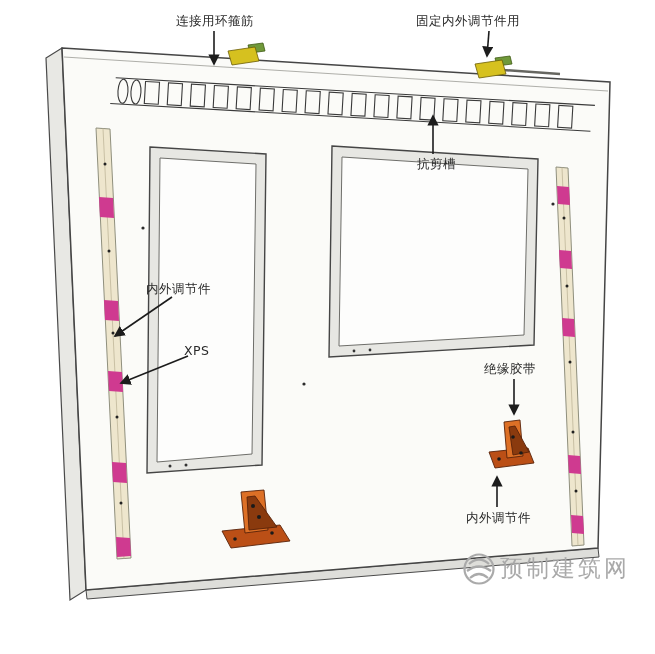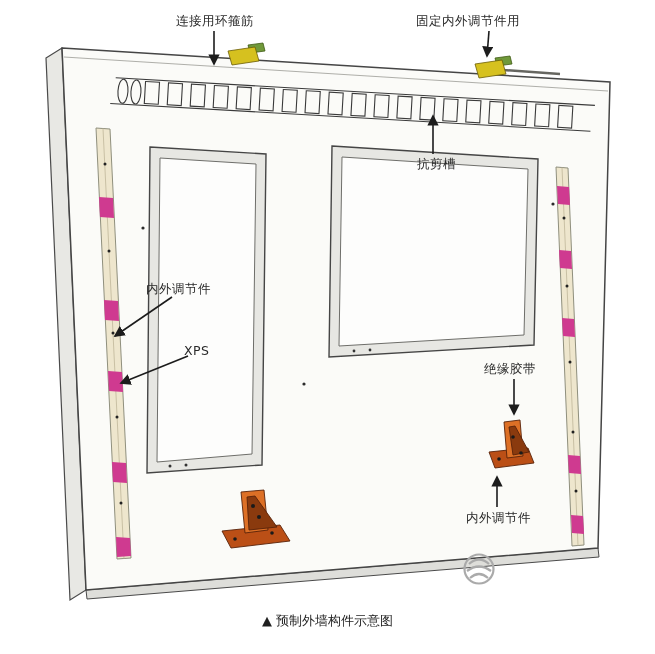--- a/index.html
+++ b/index.html
@@ -153,16 +153,16 @@
   </svg>
 
   <div class="lbl" style="left:176px; top:13px;">连接用环箍筋</div>
   <div class="lbl" style="left:416px; top:13px;">固定内外调节件用</div>
   <div class="lbl" style="left:417px; top:156px;">抗剪槽</div>
   <div class="lbl" style="left:146px; top:281px;">内外调节件</div>
   <div class="lbl" style="left:184px; top:343px;">XPS</div>
   <div class="lbl" style="left:484px; top:361px;">绝缘胶带</div>
   <div class="lbl" style="left:466px; top:510px;">内外调节件</div>
 
+  <div class="wm-text">预制建筑网</div>
 
-  <div class="caption">▲ 预制外墙构件示意图</div>
 
 </div>
 
 </body></html>

